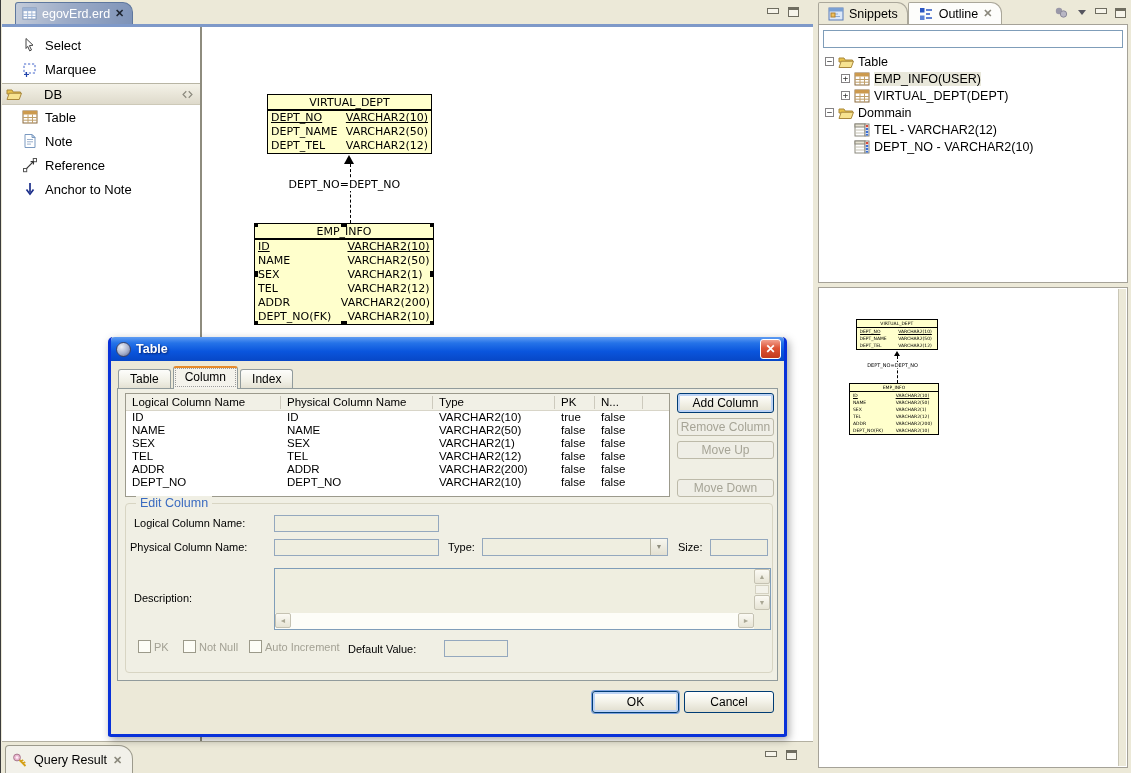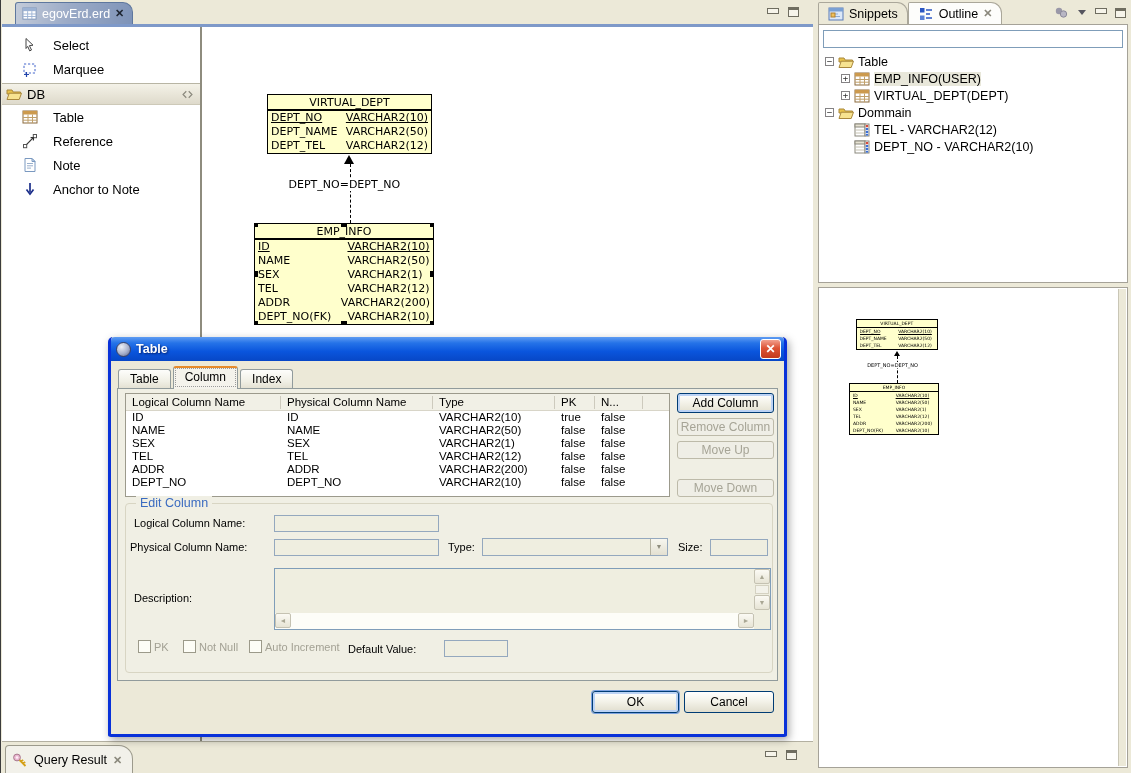--- a/index.html
+++ b/index.html
@@ -25,24 +25,24 @@
     border-radius:3px 10px 0 0; color:#fff; font-size:12.5px;
   }
   .editor-tab .tab-close { color:#1d2430; font-weight:bold; font-size:11px; cursor:default; }
   .winbtns { position:absolute; right:14px; top:5px; display:flex; gap:10px; align-items:center; }
   .btn-min { width:11px; height:9px; position:relative; }
   .btn-min::after { content:""; position:absolute; left:0; top:0; width:10px; height:4px; border:1px solid #6f6d60; background:#f6f4ea; }
   .btn-max { width:11px; height:10px; border:1px solid #6f6d60; border-top:3px solid #6f6d60; background:#f6f4ea; }
   .accent-line { height:3px; background:#7e99c9; }
   .editor-body { position:absolute; left:0; top:25px; right:0; bottom:0; display:flex; }
   .palette { width:200px; background:#fff; border-right:2px solid #8e8c7e; }
-  .palette-item { height:24px; display:flex; align-items:center; gap:15px; padding-left:20px; font-size:13px; background:#fff; }
+  .palette-item { height:24px; display:flex; align-items:center; gap:7px; padding-left:20px; font-size:13px; background:#fff; }
   .palette-item .icon { width:16px; height:16px; }
   .palette-sep { border-top:1px solid #b8b5a4; margin-top:2px; }
-  .drawer-header { height:21px; display:flex; align-items:center; gap:5px; padding:0 6px 0 4px;
+  .drawer-header { height:21px; display:flex; align-items:center; gap:22px; padding:0 6px 0 4px;
     background:linear-gradient(#f4f2e8,#dedacb); border-bottom:1px solid #cdc9b8; font-size:13px; }
   .drawer-header .icon { width:16px; height:16px; }
   .drawer-header .pin { margin-left:auto; width:13px; height:13px; }
   .canvas { flex:1; background:#fff; position:relative; overflow:hidden; }
 
   
   .erd-table { position:absolute; background:#ffffcc; border:1.5px solid #000; font-family:"DejaVu Sans",sans-serif; white-space:nowrap; overflow:hidden; }
   .erd-header { text-align:center; border-bottom:2px solid #000; padding:0 2px; overflow:hidden; }
   .erd-row { display:flex; padding:0 3px; overflow:hidden; }
   .erd-name { width:52%; overflow:hidden; }
@@ -212,37 +212,37 @@
                   <rect x="1" y="2" width="14" height="12" fill="#fff" stroke="#8b6a3c"></rect>
                   <rect x="1" y="2" width="14" height="3.5" fill="#cc9a4e"></rect>
                   <path d="M1 8.5 h14 M1 11.2 h14 M6 5.5 v8.5 M10.5 5.5 v8.5" stroke="#c0a06a" fill="none"></path>
                 </svg>
               </span>
               <span>Table</span>
             </div>
             <div class="palette-item">
               <span class="icon" style="height: 16px; width: 16px;">
                 <svg viewBox="0 0 16 16">
+                  <path d="M3 1.5 h7 l3 3 V14.5 H3z" fill="#fff" stroke="#7a99c0"></path>
+                  <path d="M10 1.5 v3 h3z" fill="#d6e4f5" stroke="#7a99c0"></path>
+                  <path d="M5 6.5 h6 M5 8.8 h6 M5 11.1 h4" stroke="#9ab0cc"></path>
+                </svg>
+              </span>
+              <span>Note</span>
+            </div>
+            <div class="palette-item">
+              <span class="icon" style="height: 16px; width: 16px;">
+                <svg viewBox="0 0 16 16">
                   <rect x="1.5" y="11.5" width="3.2" height="3.2" fill="#fff" stroke="#555"></rect>
                   <rect x="11.3" y="1.5" width="3.2" height="3.2" fill="#fff" stroke="#555"></rect>
                   <path d="M4.7 11.3 L11.3 4.7" stroke="#333" stroke-width="1.2"></path>
                   <path d="M8.6 4.6 L11.5 4.5 L11.4 7.4" fill="none" stroke="#333" stroke-width="1.2"></path>
                 </svg>
               </span>
               <span>Reference</span>
-            </div>
-            <div class="palette-item">
-              <span class="icon" style="height: 16px; width: 16px;">
-                <svg viewBox="0 0 16 16">
-                  <path d="M3 1.5 h7 l3 3 V14.5 H3z" fill="#fff" stroke="#7a99c0"></path>
-                  <path d="M10 1.5 v3 h3z" fill="#d6e4f5" stroke="#7a99c0"></path>
-                  <path d="M5 6.5 h6 M5 8.8 h6 M5 11.1 h4" stroke="#9ab0cc"></path>
-                </svg>
-              </span>
-              <span>Note</span>
             </div>
             <div class="palette-item">
               <span class="icon" style="height: 16px; width: 16px;">
                 <svg viewBox="0 0 16 16">
                   <path d="M8 2 v9.5" stroke="#1b2e8a" stroke-width="1.7"></path>
                   <path d="M4.5 8.5 L8 13.2 L11.5 8.5" fill="none" stroke="#1b2e8a" stroke-width="1.7"></path>
                 </svg>
               </span>
               <span>Anchor to Note</span>
             </div>

